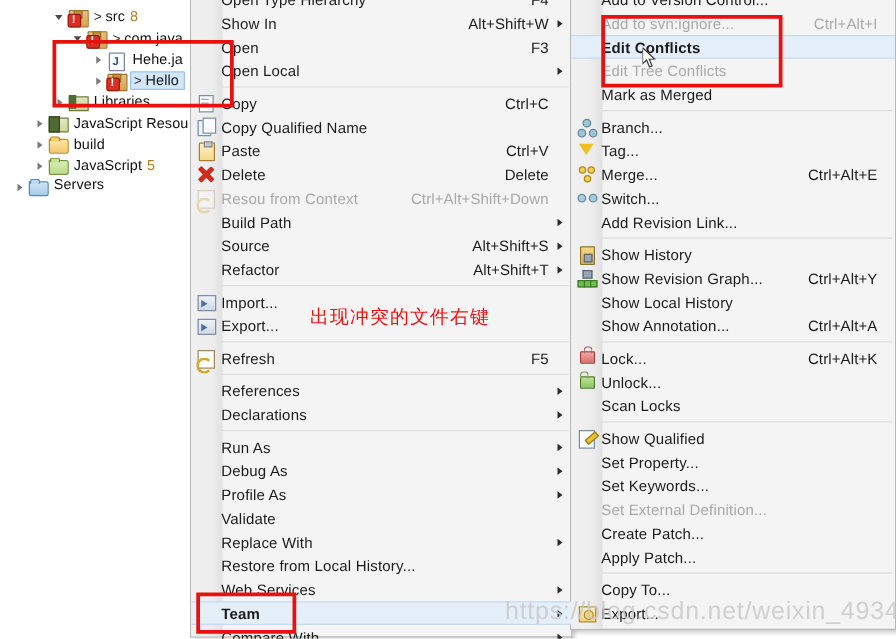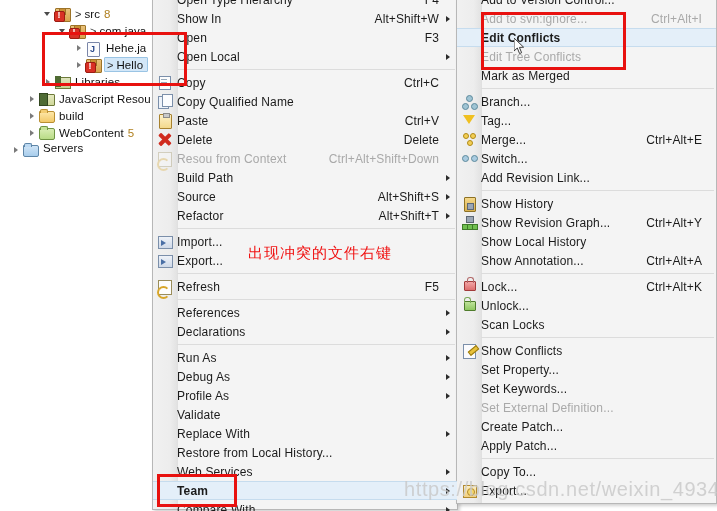--- a/index.html
+++ b/index.html
@@ -194,21 +194,21 @@
         <span class="" style="display:inline-flex;align-items:center;padding:0 4px 0 2px;height:15px;">
           <span class="tlabel">build</span>
         </span>
       </div>
       <div class="trow" style="top: 124px; padding-left: 27px;">
         <span class="tarrow closed"></span>
         <span class="ticon">
           <span class="ic-folder green"></span>
         </span>
         <span class="" style="display:inline-flex;align-items:center;padding:0 4px 0 2px;height:15px;">
-          <span class="tlabel">WebContent</span>
+          <span class="tlabel">JavaScript</span>
           <span class="tcount">5</span>
         </span>
       </div>
       <div class="trow" style="top: 141px; padding-left: 11px;">
         <span class="tarrow closed"></span>
         <span class="ticon">
           <span class="ic-folder blue"></span>
         </span>
         <span class="" style="display:inline-flex;padding:0 4px 0 2px;height:15px;">
           <span class="tlabel">Servers</span>
@@ -453,21 +453,21 @@
           <span class="mlabel" style="left:24px">Unlock...</span>
         </div>
         <div class="mi" style="position: absolute; left: 0px; right: 12px; top: 316px; height: 19px;">
           <span class="mlabel" style="left:24px">Scan Locks</span>
         </div>
         <div class="sep" style="position: absolute; left: 0px; right: 0px; top: 335px;"></div>
         <div class="mi" style="position: absolute; left: 0px; right: 0px; top: 342px; height: 19px;">
           <span class="micon">
             <span class="g-props"></span>
           </span>
-          <span class="mlabel" style="left:24px">Show Conflicts</span>
+          <span class="mlabel" style="left:24px">Show Qualified</span>
         </div>
         <div class="mi" style="position: absolute; left: 0px; right: 0px; top: 361px; height: 19px;">
           <span class="mlabel" style="left:24px">Set Property...</span>
         </div>
         <div class="mi" style="position: absolute; left: 0px; right: 0px; top: 380px; height: 19px;">
           <span class="mlabel" style="left:24px">Set Keywords...</span>
         </div>
         <div class="mi disabled" style="position: absolute; left: 0px; right: 0px; top: 399px; height: 19px;">
           <span class="mlabel" style="left:24px">Set External Definition...</span>
         </div>

